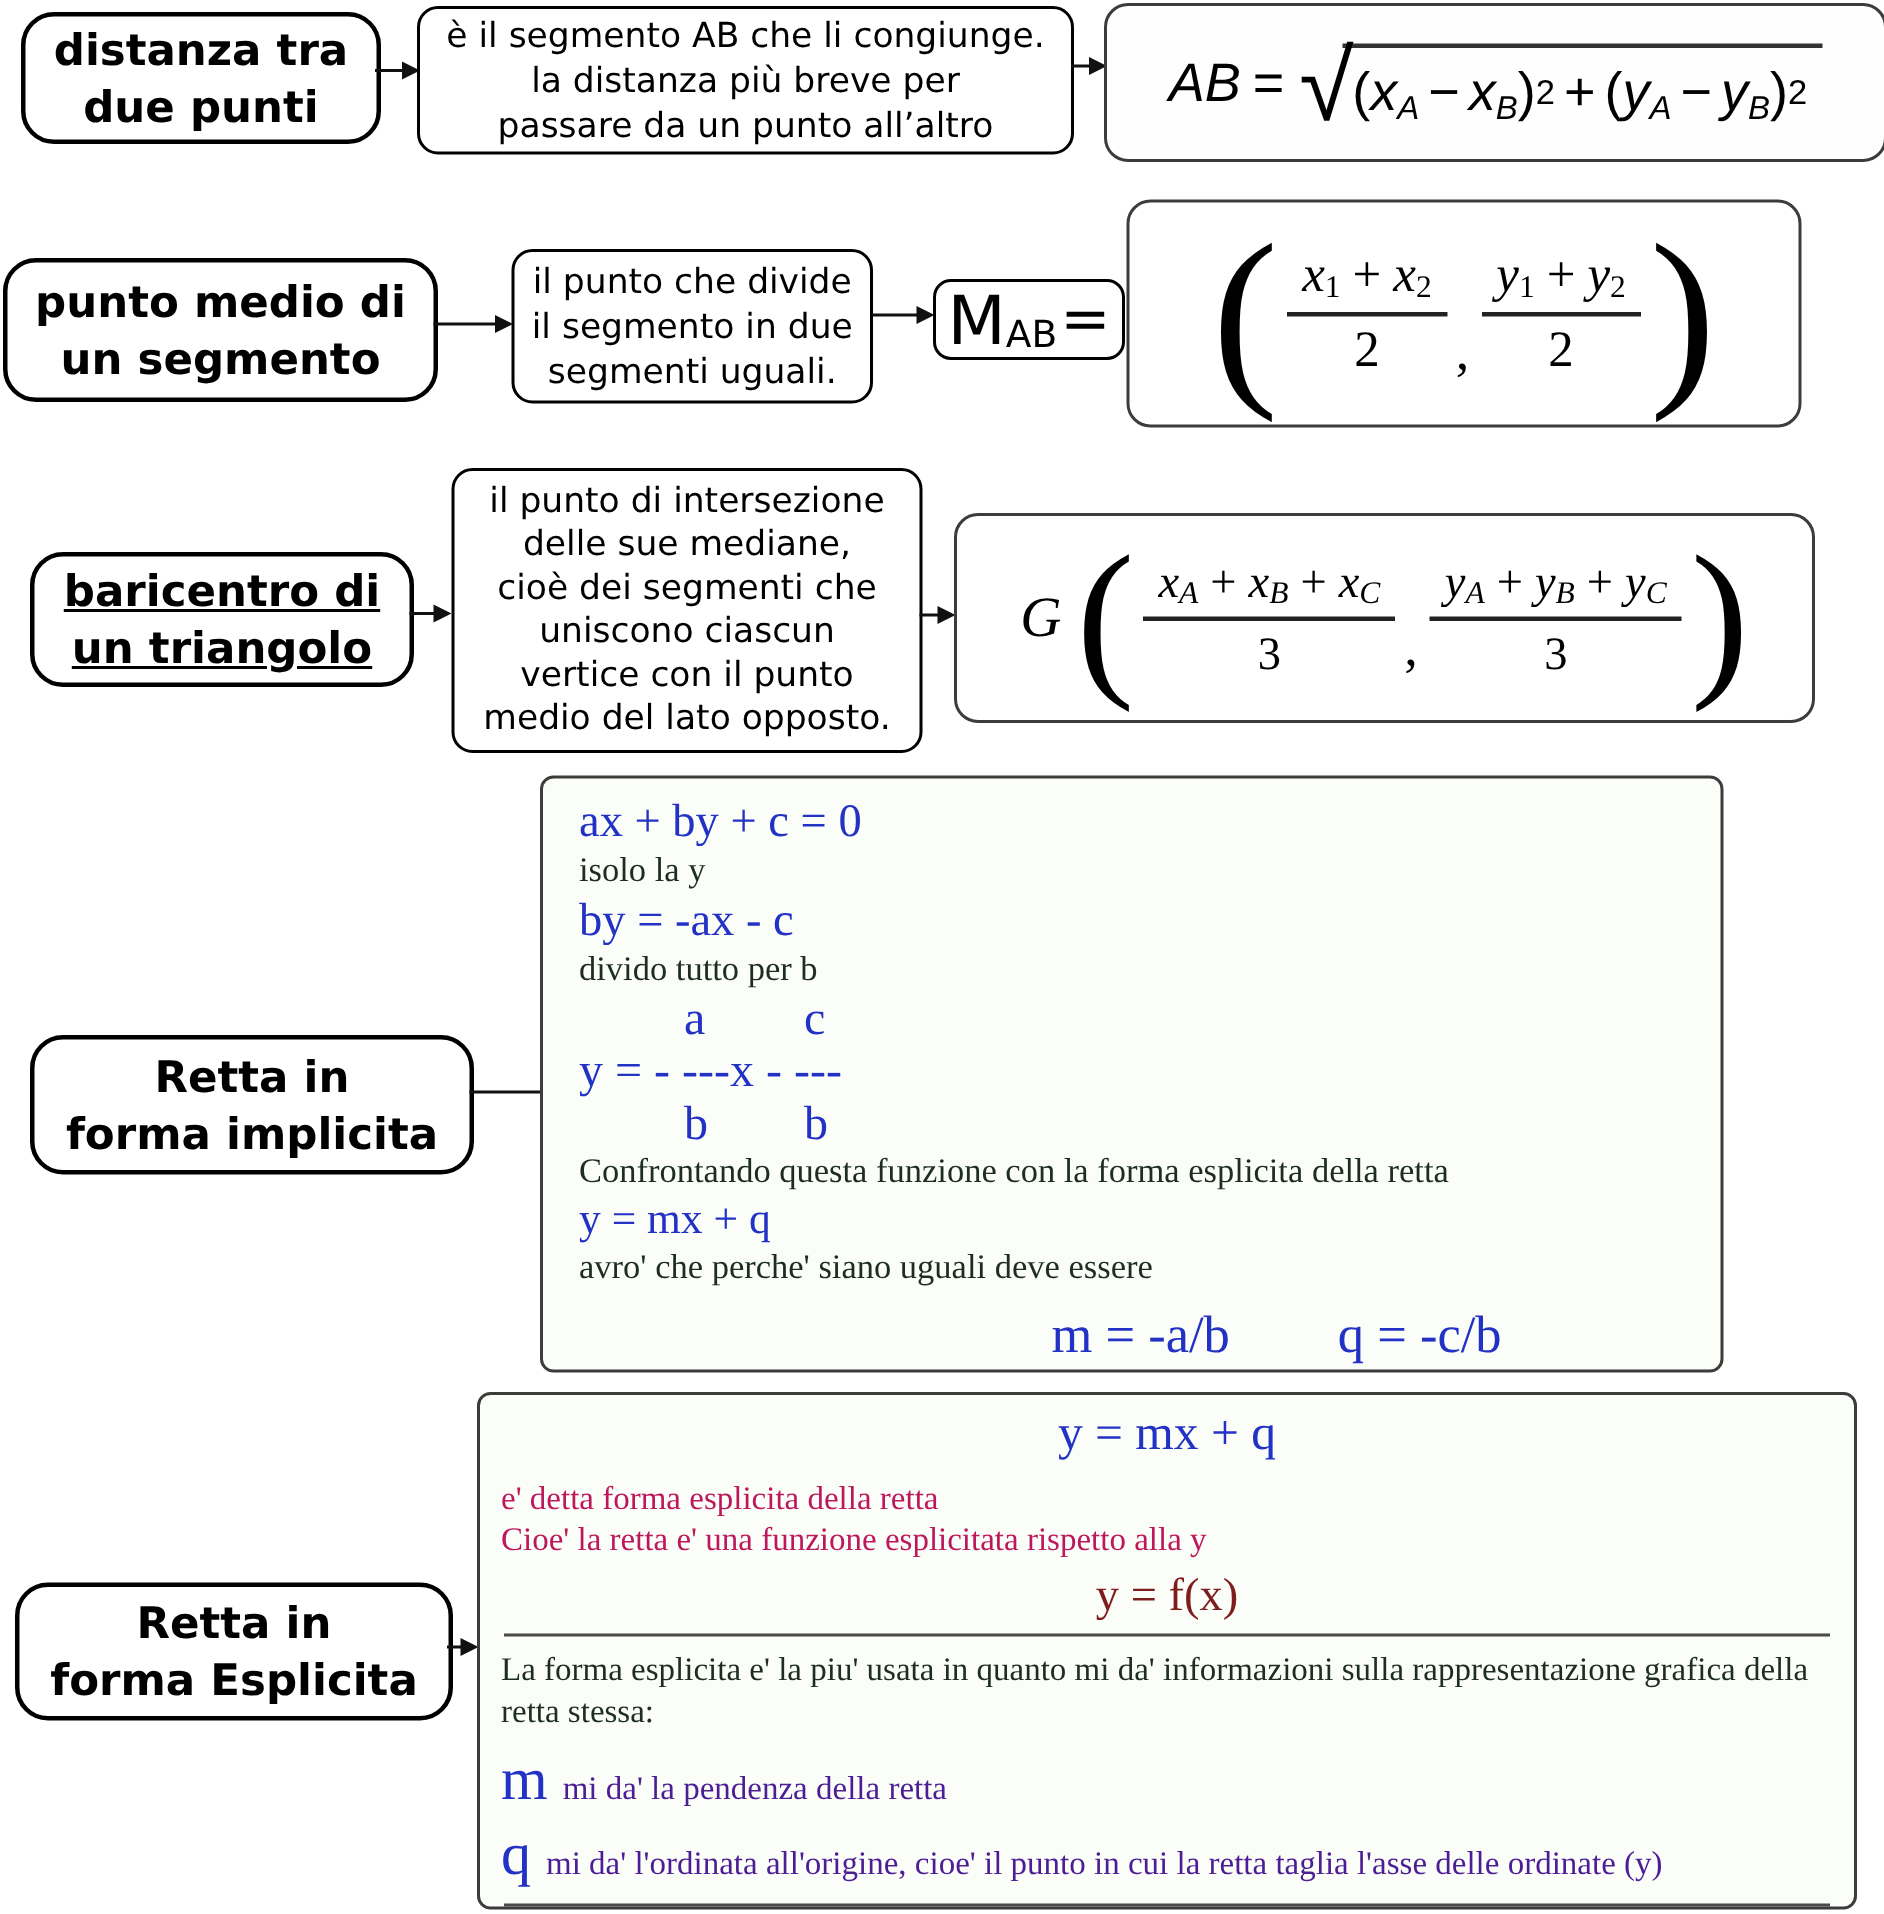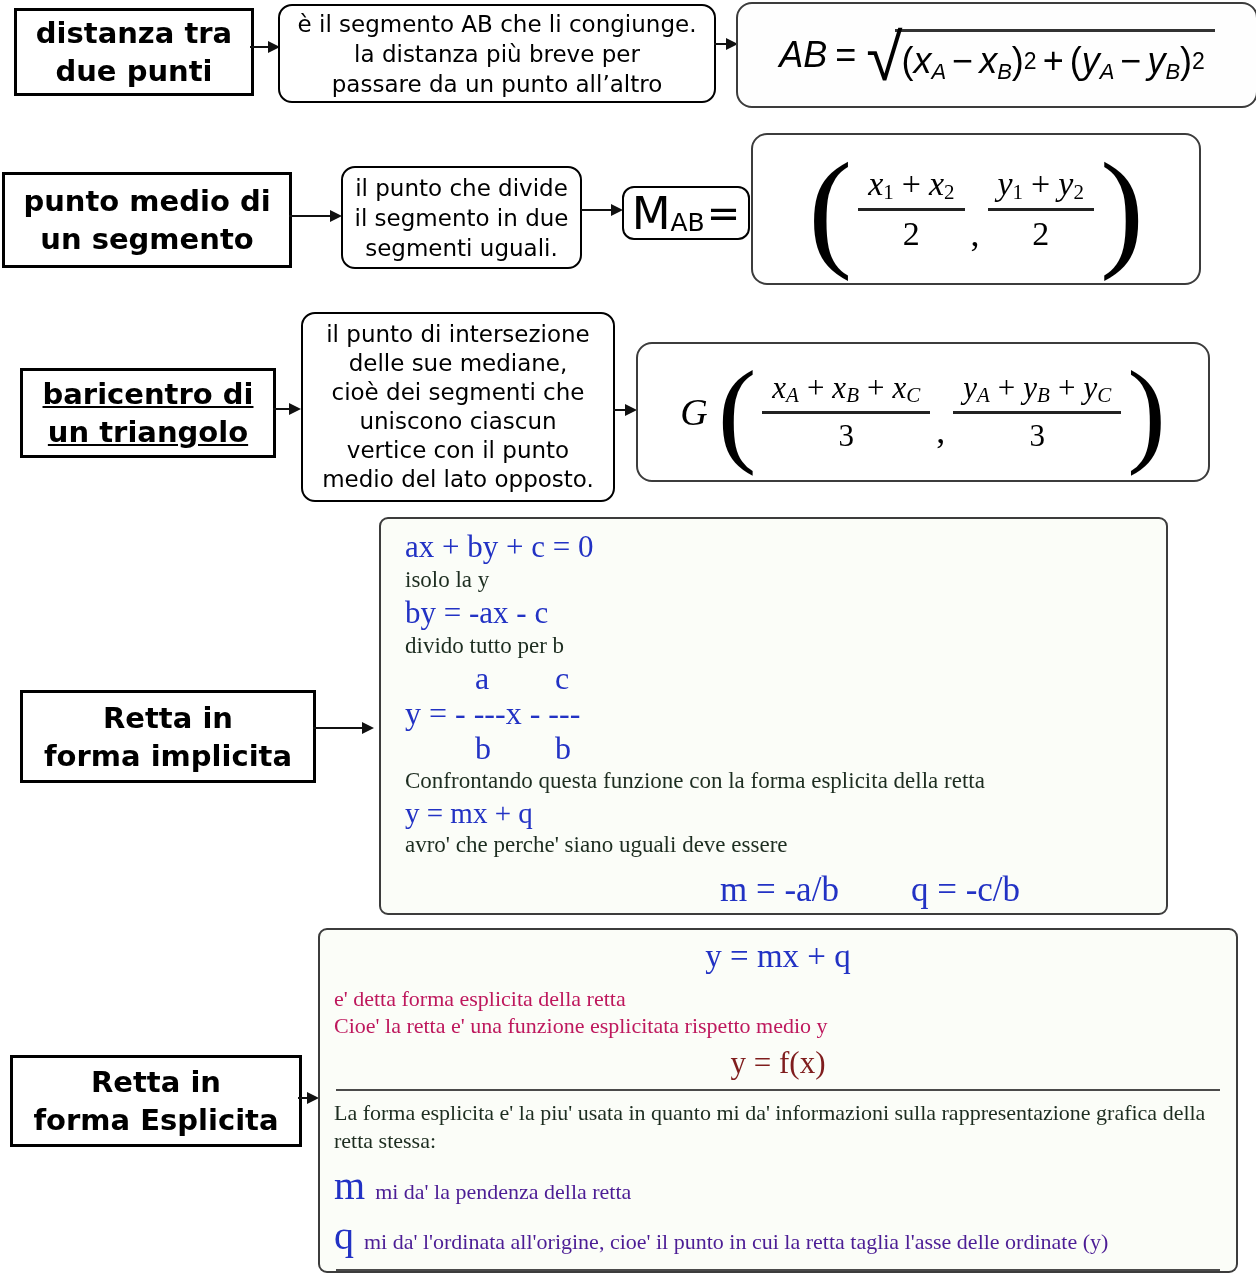--- a/index.html
+++ b/index.html
@@ -2,21 +2,21 @@
 <html><head>
 <meta charset="utf-8">
 <style>
   html,body{margin:0;padding:0;background:#ffffff;}
   .canvas{position:relative;width:1256px;height:1276px;background:#ffffff;overflow:hidden;
           font-family:"DejaVu Sans","Liberation Sans",sans-serif;color:#000;}
 
   
   .labelbox{position:absolute;display:flex;align-items:center;justify-content:center;
             text-align:center;white-space:pre-line;background:#fff;border:3px solid #000;
-            border-radius:0;font-weight:700;font-size:29px;line-height:38px;
+            border-radius:22px;font-weight:700;font-size:29px;line-height:38px;
             font-family:"DejaVu Sans","Liberation Sans",sans-serif;}
   .descbox{position:absolute;display:flex;align-items:center;justify-content:center;
            text-align:center;white-space:pre-line;background:#fff;border:2px solid #000;
            border-radius:14px;font-size:23px;line-height:30px;}
   .fbox{position:absolute;display:flex;align-items:center;background:#fefefe;
         border:2px solid #3c3c3c;border-radius:16px;}
   .panel{position:absolute;background:#fbfdf8;border:2px solid #3c3c3c;border-radius:9px;
          font-family:"Liberation Serif","DejaVu Serif",serif;}
 
   
@@ -59,21 +59,21 @@
 
   
   .mbox{position:absolute;left:622px;top:186px;width:124px;height:50px;background:#fff;
         border:2px solid #000;border-radius:12px;display:flex;align-items:center;
         justify-content:center;font-family:"DejaVu Sans","Liberation Sans",sans-serif;}
   .m-main{font-size:45px;line-height:1;}
   .m-sub{font-size:25px;position:relative;top:9px;}
   .m-eq{font-size:40px;margin-left:2px;}
 
   
-  .p-impl{left:379px;top:517px;width:789px;height:398px;padding:10px 0 0 24px;box-sizing:border-box;}
+  .p-impl{left:360px;top:517px;width:789px;height:398px;padding:10px 0 0 24px;box-sizing:border-box;}
   .imp-eq{color:#2232c4;font-size:31px;line-height:36px;}
   .imp-eq-sm{font-size:29px;line-height:34px;}
   .imp-note{color:#1d2d20;font-size:23px;line-height:30px;}
   .ascii-frac{color:#2232c4;font-size:32px;}
   .af-line{position:relative;height:35px;line-height:35px;white-space:pre;}
   .af-p1{position:absolute;left:70px;}
   .af-p2{position:absolute;left:150px;}
   .mq-line{display:flex;gap:72px;padding-left:315px;color:#2232c4;font-size:35px;margin-top:10px;}
 
   
@@ -243,21 +243,21 @@
   </div>
 
   <div class="labelbox" style="left:10px;top:1055px;width:286px;height:86px;">Retta in
 forma Esplicita</div>
 
   <div class="arrow" style="left:298px;top:1097px;width:18px;"></div>
 
   <div class="panel p-esp">
     <div class="esp-title">y = mx + q</div>
     <div class="esp-line">e' detta forma esplicita della retta</div>
-    <div class="esp-line">Cioe' la retta e' una funzione esplicitata rispetto medio y</div>
+    <div class="esp-line">Cioe' la retta e' una funzione esplicitata rispetto alla y</div>
     <div class="esp-fx">y = f(x)</div>
     <hr class="esp-hr">
     <div class="esp-para">La forma esplicita e' la piu' usata in quanto mi da' informazioni sulla rappresentazione grafica della retta stessa:</div>
     <div class="esp-def">
       <span class="esp-sym">m</span>
       <span class="esp-deftext">mi da' la pendenza della retta</span>
     </div>
     <div class="esp-def">
       <span class="esp-sym">q</span>
       <span class="esp-deftext">mi da' l'ordinata all'origine, cioe' il punto in cui la retta taglia l'asse delle ordinate (y)</span>

